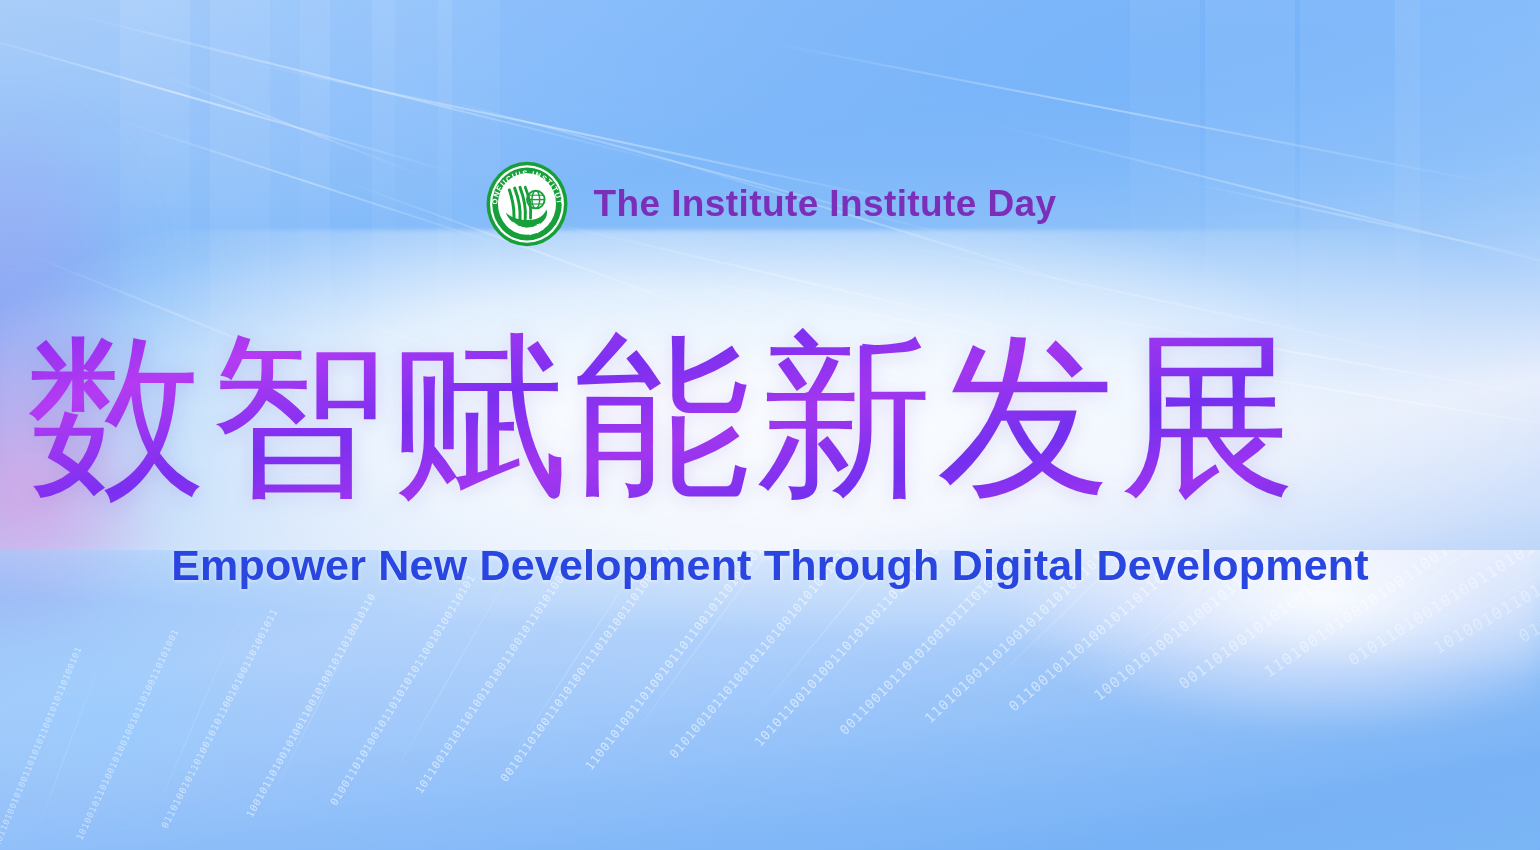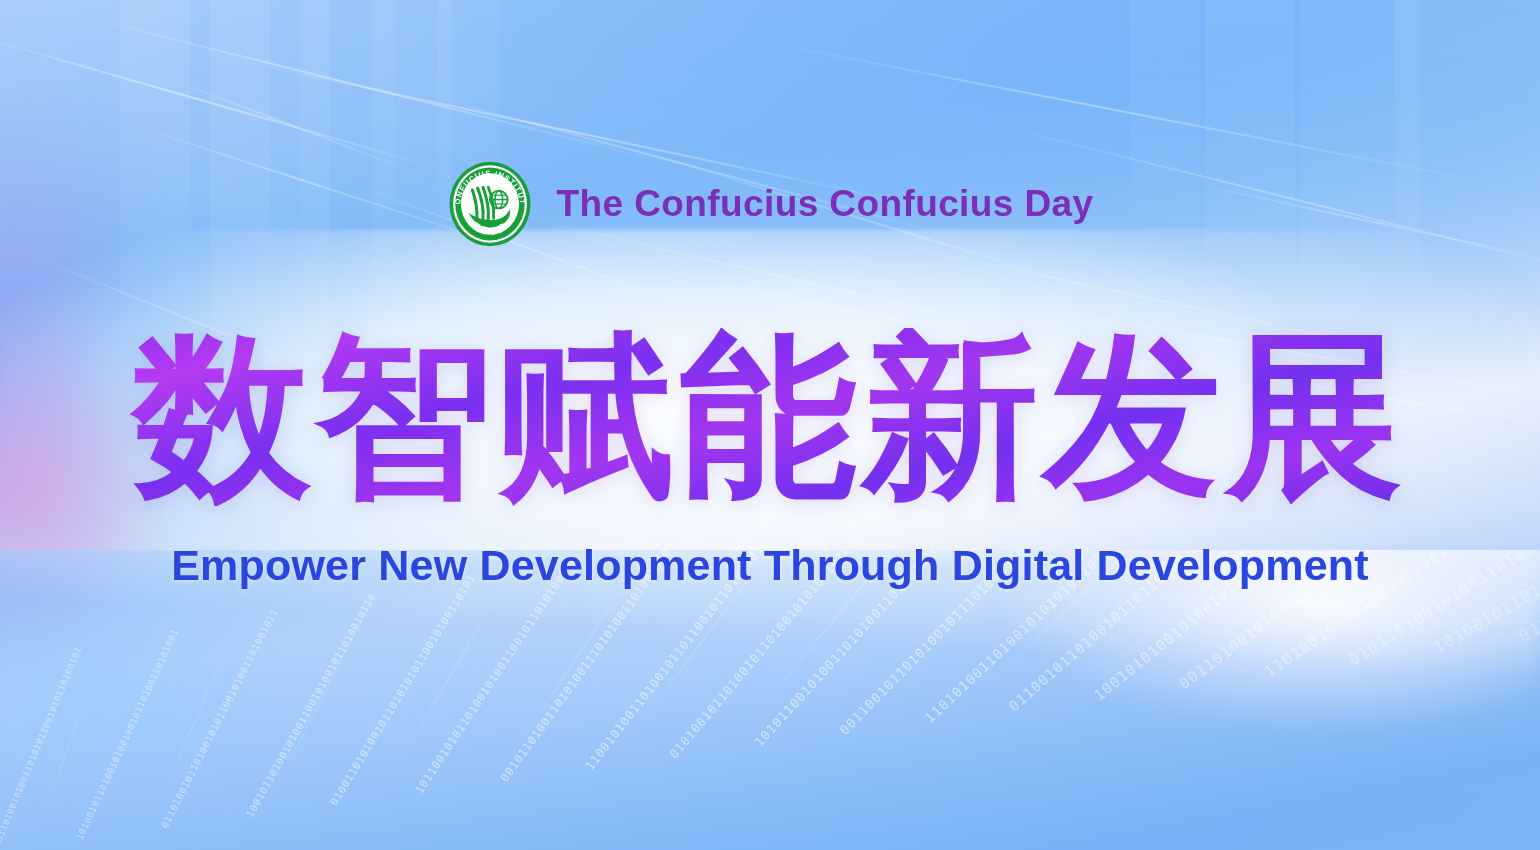--- a/index.html
+++ b/index.html
@@ -124,38 +124,39 @@
     letter-spacing:.5px;white-space:nowrap;
   }
   .line-en{
     font-size:37px;font-weight:bold;line-height:1.06;
     letter-spacing:.4px;white-space:nowrap;
   }
 
   
   .headline{
     position:absolute;left:0;right:0;top:328px;
-    text-align:center;
-    font-size:178px;font-weight:bold;
+    text-align:left;
+    font-size:178px;font-weight:normal;
     line-height:1;
     letter-spacing:4px;
     white-space:nowrap;
     background-image:linear-gradient(166deg,
         #8b2ef0 0%,
         #b43bf2 16%,
         #7b2ff0 34%,
         #a336ef 50%,
         #7430ef 66%,
         #9b34f0 80%,
         #5b2ae8 100%);
     -webkit-background-clip:text;
     background-clip:text;
     color:transparent;
     -webkit-text-fill-color:transparent;
     filter:drop-shadow(0 3px 10px rgba(110,60,200,.16));
+    padding-left:27px;
   }
 
   .subtitle{
     position:absolute;left:0;right:0;top:541px;
     text-align:center;
     font-size:43px;font-weight:bold;
     letter-spacing:.2px;
     white-space:nowrap;
     color:#2a46e0;
     text-shadow:0 1px 4px rgba(255,255,255,.55);
@@ -272,21 +273,21 @@
         <path d="M26,60 C32,76 52,82 66,72 C72,67 74,61 72,56 C70,62 64,67 56,68 C44,69 33,66 26,60 Z" fill="#17a03a"></path>
         <text font-size="8.6" font-weight="bold" fill="#ffffff" letter-spacing="1.1">
           <textPath href="#arcTop" startOffset="50%" text-anchor="middle">CONFUCIUS INSTITUTE</textPath>
         </text>
         <text font-size="9.2" font-weight="bold" fill="#ffffff" letter-spacing="2">
           <textPath href="#arcBot" startOffset="50%" text-anchor="middle">孔子学院</textPath>
         </text>
       </svg>
 
       <div class="lockup-text">
-        <div class="line-en" style="color: rgb(123, 47, 184);">The Confucius Confucius Day</div>
+        <div class="line-en" style="color: rgb(123, 47, 184);">The Institute Institute Day</div>
       </div>
     </div>
 
     <div class="headline">数智赋能新发展</div>
 
     <div class="subtitle" style="color: rgb(42, 70, 224);">Empower New Development Through Digital Development</div>
 
   </div>
 </div>
 

